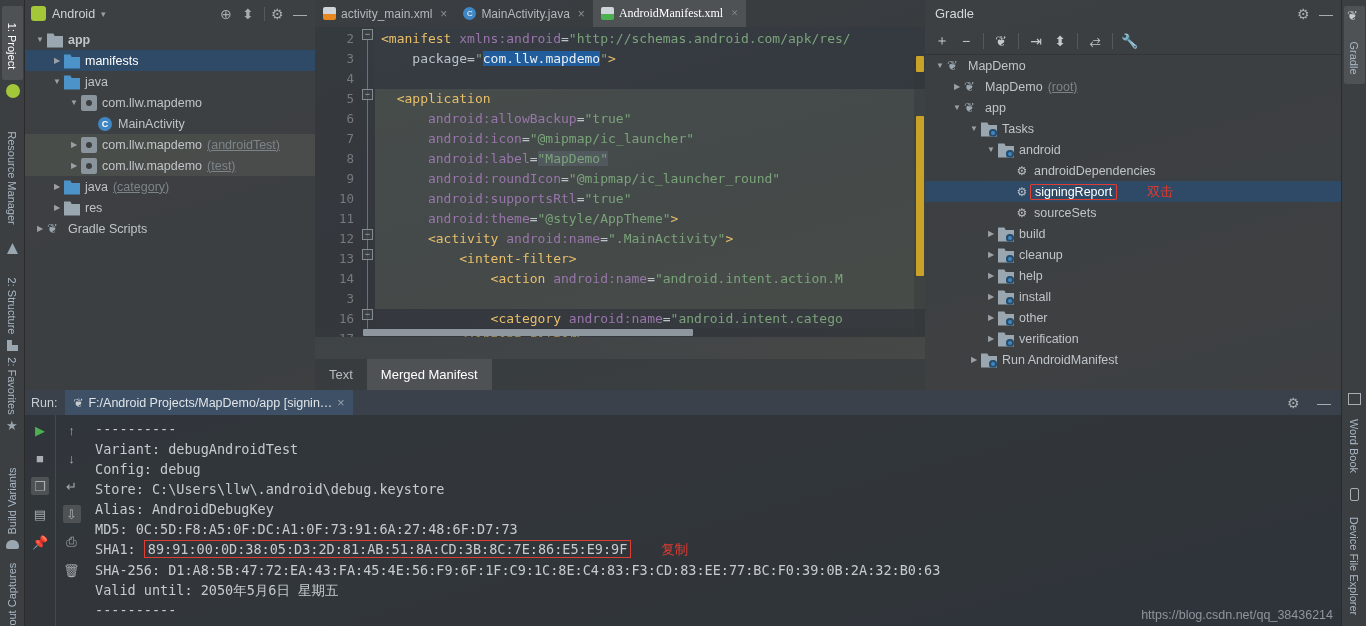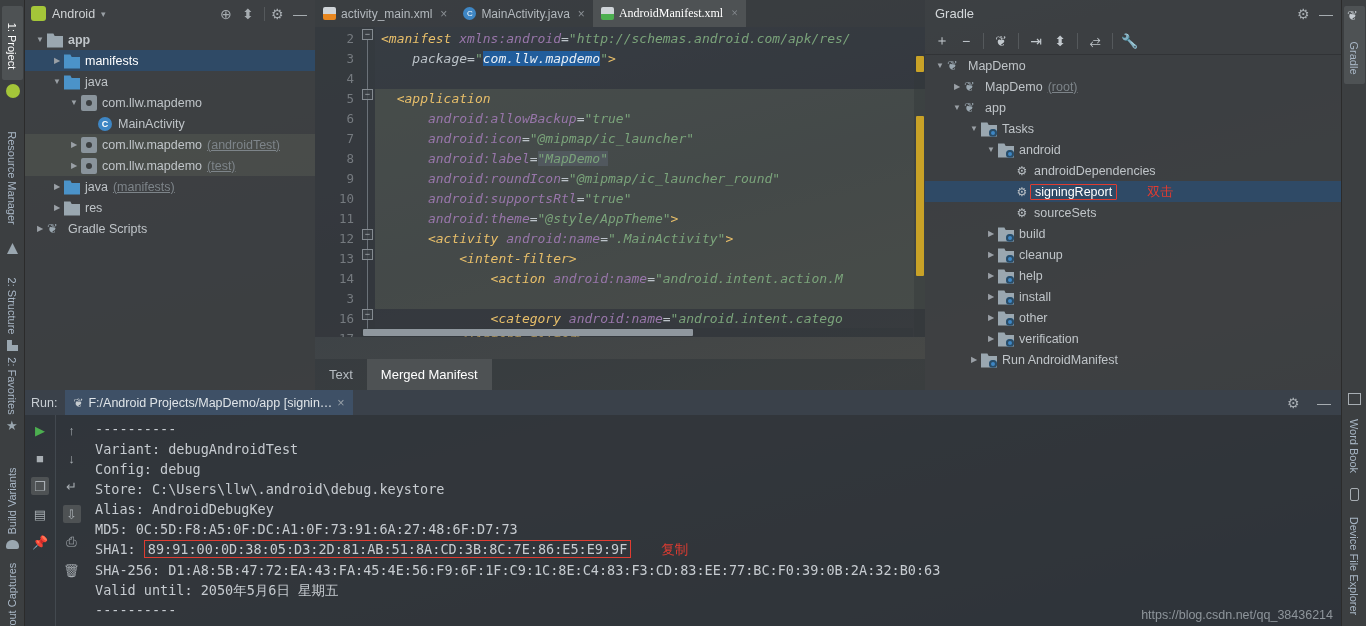--- a/index.html
+++ b/index.html
@@ -71,21 +71,21 @@
                background: rgba(45,50,56,.55); }
   .gutter { width: 46px; flex: none; text-align: right; padding-top: 2px; color: #757a7f;
             font-family: "DejaVu Sans Mono", monospace; font-size: 12.5px; background: rgba(52,56,60,.55); }
   .gutter div { height: 20px; line-height: 20px; padding-right: 7px; }
   .foldcol { width: 14px; flex: none; background: rgba(52,56,60,.45); position: relative; }
   .foldline { position:absolute; left:6px; top:12px; bottom:6px; width:1px; background:#6b7279; }
   .foldmark { position:absolute; left:1px; width:11px; height:11px; border:1px solid #838a90; background:rgba(60,65,70,.8);
               color:#b7bdc2; font-size:9px; line-height:9px; text-align:center; }
   .code { flex: 1; padding-top: 2px; font-family: "DejaVu Sans Mono", monospace; font-size: 13px;
           white-space: pre; overflow: hidden; position: relative; }
-  .code .ln { height: 20px; line-height: 20px; padding-left: 6px; font-style: italic; }
+  .code .ln { height: 20px; line-height: 20px; padding-left: 6px; }
   .kw   { color: #e8bf6a; }
   .attr { color: #9876aa; }
   .attr2{ color: #bcc3c9; }
   .val  { color: #7aa37a; }
   .eq   { color: #bcc3c9; }
   .sel-blue { background: #215d9c; color:#e8eef4; }
   .sel-grey { background: #51585e; }
   .hl-band { position:absolute; left:0; right:0; background: rgba(126,138,110,.22); }
 
   .scrollbar-v { position:absolute; right:0; top:27px; width:11px; height:310px; background: rgba(50,54,58,.4); }
@@ -228,21 +228,21 @@
         <div class="trow shade" style="padding-left: 42px;">
           <span class="arrow">▶</span>
           <span class="ico f-pkg"></span>
           <span>com.llw.mapdemo</span>
           <span class="muted">(test)</span>
         </div>
         <div class="trow" style="padding-left: 25px;">
           <span class="arrow">▶</span>
           <span class="ico f-blue"></span>
           <span>java</span>
-          <span class="muted">(manifests)</span>
+          <span class="muted">(category)</span>
         </div>
         <div class="trow" style="padding-left: 25px;">
           <span class="arrow">▶</span>
           <span class="ico f-grey"></span>
           <span>res</span>
         </div>
         <div class="trow" style="padding-left: 8px;">
           <span class="arrow">▶</span>
           <span class="ico f-elephant">❦</span>
           <span>Gradle Scripts</span>

